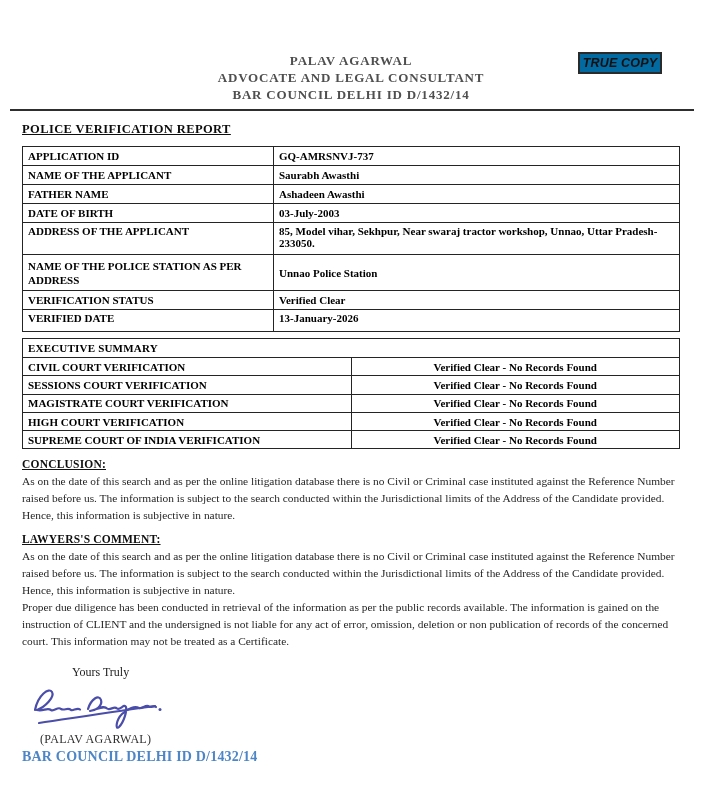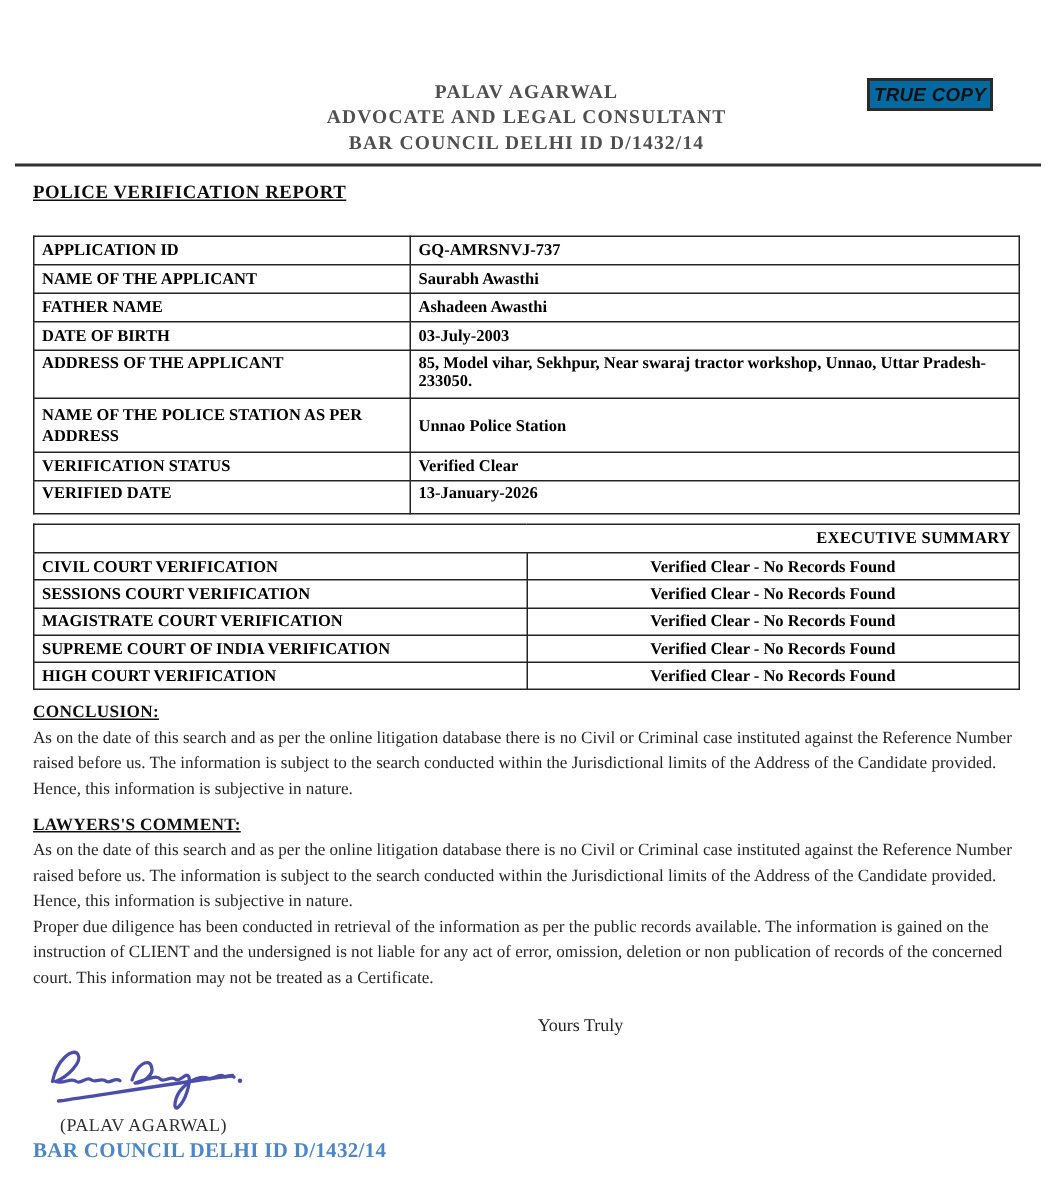--- a/index.html
+++ b/index.html
@@ -16,40 +16,40 @@
     font-family:"Liberation Sans", sans-serif;font-style:italic;font-weight:bold;
     font-size:12.5px;color:#111;letter-spacing:0.2px;background:#0369a1;
   }
   .rule{border:none;border-top:2.5px solid #2e2e2e;margin:6px 8px 0 10px;}
   
   .title-wrap{width:595px;margin-left:22px;text-align:left;margin-top:8px;}
   .report-title{font-weight:bold;font-size:12.5px;letter-spacing:0.4px;
     text-decoration:underline;color:#0d0d0d;}
   
   table{border-collapse:collapse;table-layout:fixed;width:658px;margin-left:22px;}
-  table.details{margin-top:20px;}
+  table.details{margin-top:9px;}
   table.summary{margin-top:6px;}
   td{border:1.5px solid #242424;padding:1px 5px;vertical-align:middle;
      font-size:11px;font-weight:bold;color:#000;overflow:hidden;}
   td.label{width:240px;}
   tr.r-std td{height:16px;}
   tr.row-address td{height:28px;vertical-align:top;padding-top:2px;}
   tr.row-police td{height:33px;}
   tr.row-police td.label{line-height:14px;}
   tr.row-vdate td{height:18px;vertical-align:top;padding-top:2px;}
-  td.exec-header{text-align:right;height:16px;letter-spacing:0.2px;}
+  td.exec-header{text-align:left;height:16px;letter-spacing:0.2px;}
   td.exec-value{text-align:center;}
   tr.r-sum td{height:15.3px;}
   
   .section{margin-left:22px;width:668px;}
   .section-heading{font-size:11.5px;font-weight:bold;text-decoration:underline;
     margin:9px 0 3px 0;color:#101010;letter-spacing:0.2px;}
   .section-body{font-size:11.4px;line-height:17px;margin:0;color:#262626;}
   
-  .closing{margin:15px 0 0 72px;font-size:12px;color:#222;text-align:center;}
+  .closing{margin:15px 0 0 72px;font-size:12px;color:#222;}
   .signature-wrap{margin:3px 0 0 28px;height:48px;}
   .signer{margin:1px 0 0 40px;font-size:12px;color:#2e2e2e;letter-spacing:0.3px;}
   .bar-id{margin:2px 0 0 22px;font-size:14px;font-weight:bold;color:#4d86c6;letter-spacing:0.2px;}
 </style>
 </head>
 <body>
 
 <div class="page">
 
   <div class="letterhead">
@@ -116,25 +116,25 @@
     </tr>
     <tr class="r-sum">
       <td class="label">SESSIONS COURT VERIFICATION</td>
       <td class="exec-value">Verified Clear - No Records Found</td>
     </tr>
     <tr class="r-sum">
       <td class="label">MAGISTRATE COURT VERIFICATION</td>
       <td class="exec-value">Verified Clear - No Records Found</td>
     </tr>
     <tr class="r-sum">
-      <td class="label">SUPREME COURT OF INDIA VERIFICATION</td>
+      <td class="label">HIGH COURT VERIFICATION</td>
       <td class="exec-value">Verified Clear - No Records Found</td>
     </tr>
     <tr class="r-sum">
-      <td class="label">HIGH COURT VERIFICATION</td>
+      <td class="label">SUPREME COURT OF INDIA VERIFICATION</td>
       <td class="exec-value">Verified Clear - No Records Found</td>
     </tr>
   </tbody>
     </table>
 
   <div class="section">
     <div class="section-heading">CONCLUSION:</div>
     <p class="section-body">As on the date of this search and as per the online litigation database there is no Civil or Criminal case instituted against the Reference Number raised before us. The information is subject to the search conducted within the Jurisdictional limits of the Address of the Candidate provided. Hence, this information is subjective in nature.</p>
   </div>
 

